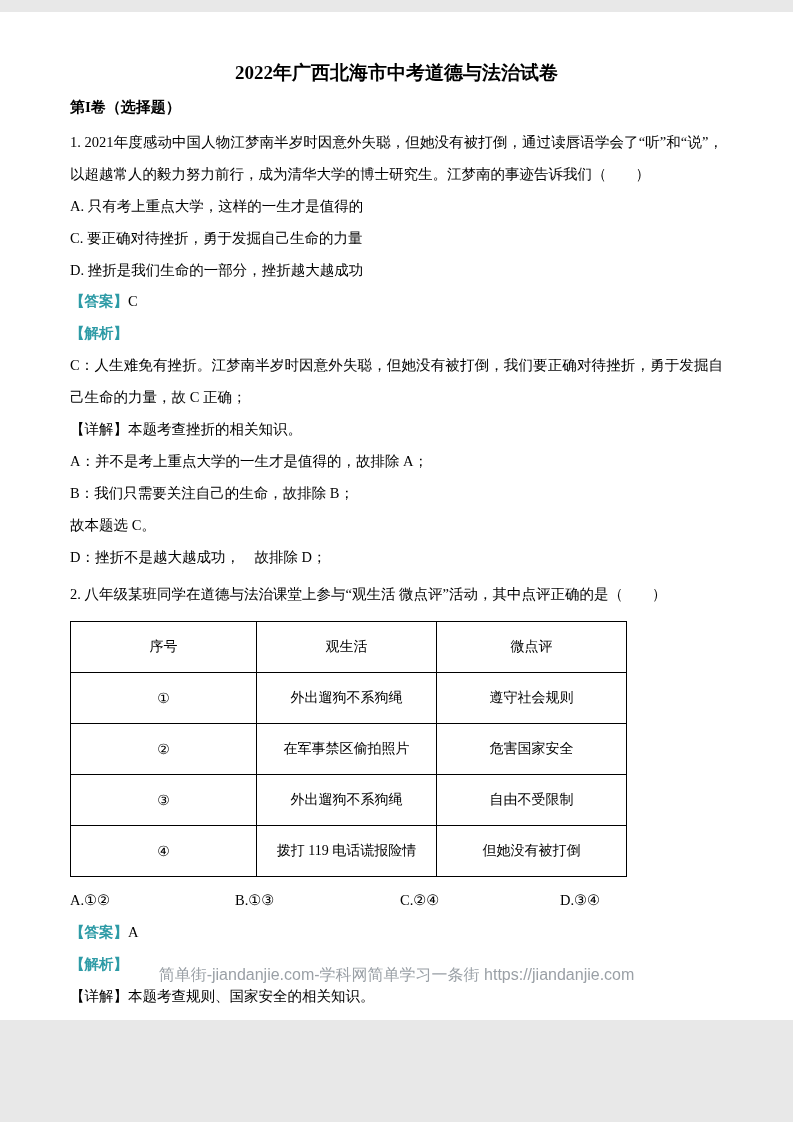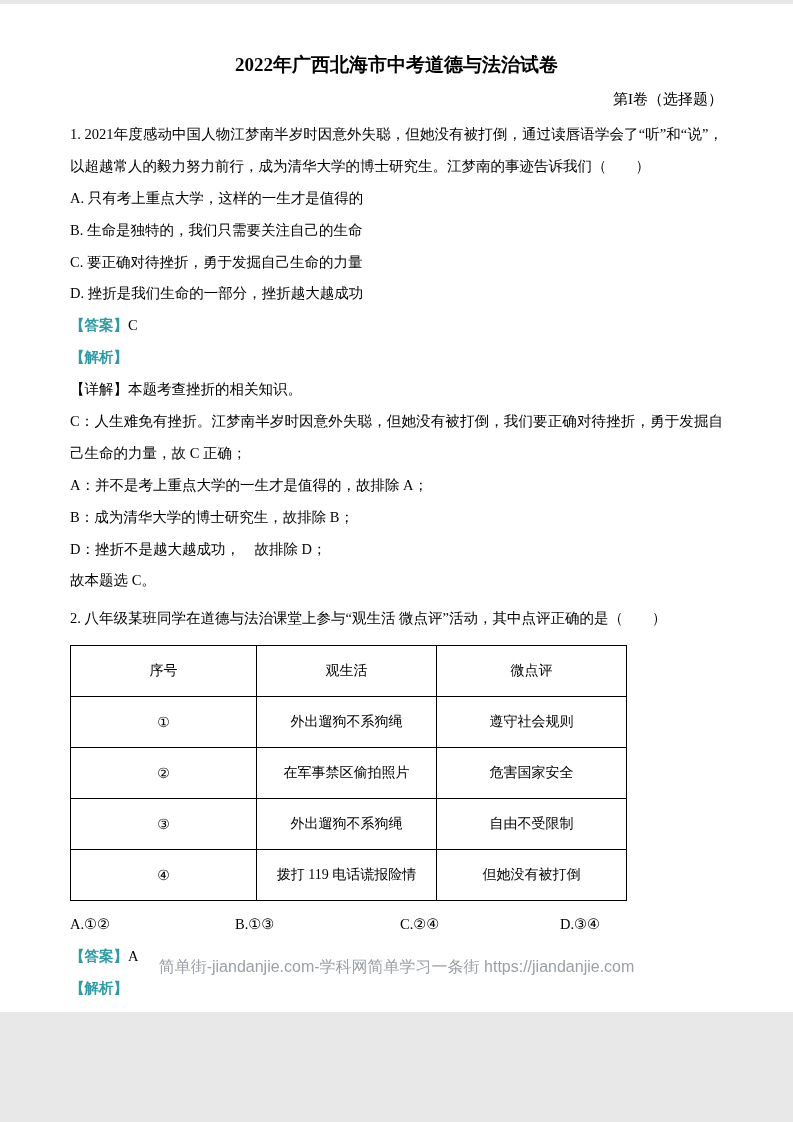--- a/index.html
+++ b/index.html
@@ -1,29 +1,29 @@
 <!DOCTYPE html>
 <html style="--accent: #2E9BA6; --footer-gray: #9aa0a6;"><head>
 <meta charset="utf-8">
 <style>
   :root { --accent:#2E9BA6; --footer-gray:#9aa0a6; }
   * { box-sizing: border-box; }
   body { margin:0; background:#e8e8e8; }
   .page {
     position:relative;
     width:793px; height:1008px;
-    margin:4px auto;
+    margin:12px auto;
     background:#ffffff;
     font-family:"Liberation Serif","DejaVu Serif",serif;
     color:#000;
     padding:48px 70px 0 70px;
     overflow:hidden;
   }
   .doc-title { text-align:center; font-size:19px; font-weight:bold; margin:0 0 12px 0; }
-  .doc-subtitle { text-align:right; font-size:15px; font-weight:normal; margin:0 0 10px 0; }
+  .doc-subtitle { text-align:left; font-size:15px; font-weight:bold; margin:0 0 10px 0; }
   .section-heading { font-size:15px; font-weight:bold; margin:0 0 2px 0; line-height:2.1; }
   p.line { margin:0; line-height:2.2; font-size:14.5px; text-align:justify; }
   .teal { color:var(--accent);font-weight:bold; }
   .q-table {
     border-collapse:collapse;
     margin:10px 0 8px 0;
     table-layout:fixed;
     width:556px;
   }
   .q-table td {
@@ -56,35 +56,34 @@
 </head>
 <body>
 
 <div class="page">
 
   <h1 class="doc-title">2022年广西北海市中考道德与法治试卷</h1>
   <h2 class="doc-subtitle">第I卷（选择题）</h2>
 
   <p class="line">1. 2021年度感动中国人物江梦南半岁时因意外失聪，但她没有被打倒，通过读唇语学会了“听”和“说”，以超越常人的毅力努力前行，成为清华大学的博士研究生。江梦南的事迹告诉我们（　　）</p>
   <p class="line">A. 只有考上重点大学，这样的一生才是值得的</p>
-  <p class="line">B. 生命是独特的，我们只需要关注自己的生命</p>
   <p class="line">C. 要正确对待挫折，勇于发掘自己生命的力量</p>
   <p class="line">D. 挫折是我们生命的一部分，挫折越大越成功</p>
 
   <p class="line"><span class="teal">【答案】</span><span>C</span></p>
 
   <p class="line"><span class="teal">【解析】</span></p>
 
+  <p class="line">C：人生难免有挫折。江梦南半岁时因意外失聪，但她没有被打倒，我们要正确对待挫折，勇于发掘自己生命的力量，故 C 正确；</p>
+
   <p class="line"><span>【详解】</span><span>本题考查挫折的相关知识。</span></p>
-
-  <p class="line">C：人生难免有挫折。江梦南半岁时因意外失聪，但她没有被打倒，我们要正确对待挫折，勇于发掘自己生命的力量，故 C 正确；</p>
   <p class="line">A：并不是考上重点大学的一生才是值得的，故排除 A；</p>
-  <p class="line">B：成为清华大学的博士研究生，故排除 B；</p>
+  <p class="line">B：我们只需要关注自己的生命，故排除 B；</p>
+  <p class="line">故本题选 C。</p>
   <p class="line">D：挫折不是越大越成功，　故排除 D；</p>
-  <p class="line">故本题选 C。</p>
 
   <div class="spacer-sm"></div>
 
   <p class="line">2. 八年级某班同学在道德与法治课堂上参与“观生活 微点评”活动，其中点评正确的是（　　）</p>
 
   <table class="q-table">
     <tbody>
       <tr>
         <td class="col-0">序号</td>
         <td class="col-1">观生活</td>

